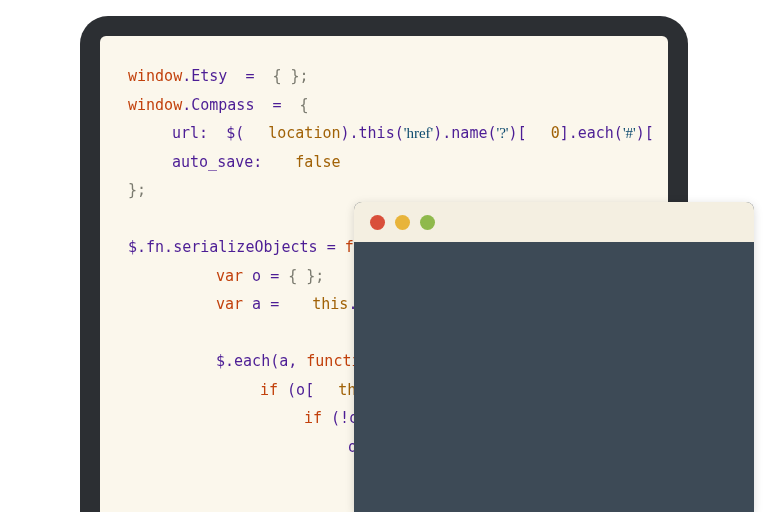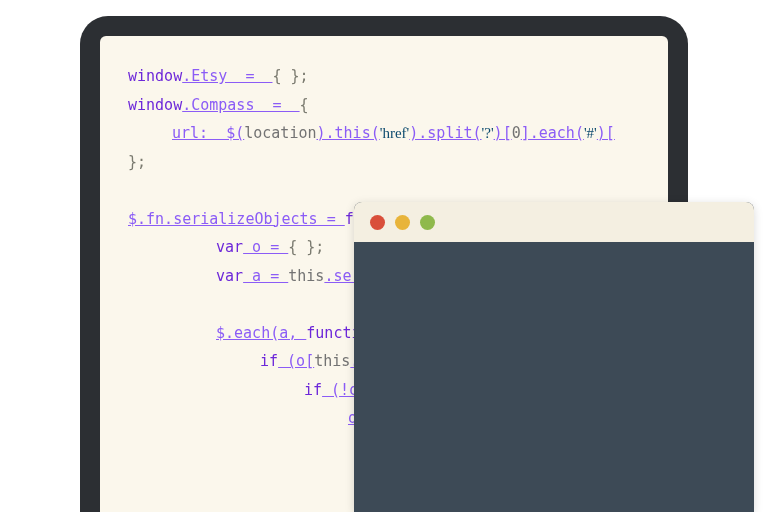--- a/index.html
+++ b/index.html
@@ -24,23 +24,23 @@
     background: #fbf7ec;
     border-radius: 6px 6px 0 0;
     padding: 26px 28px 0 28px;
     font-size: 15px;
     line-height: 1.9;
     color: #3a3a3a;
     overflow: hidden;
   }
 
   
-  .kw   { color: #6d28d9; text-align: right; }  
-  .ident{ color: #8b5cf6; text-decoration: underline; }
-  .teal { color: #737373; }
+  .kw   { color: #c2410c; text-align: right; }  
+  .ident{ color: #4c1d95; }
+  .teal { color: #a16207; margin-left: 24px; }
   .str  { color: #0c4a6e; font-family: Liberation Serif, serif; }
   .punct{ color: #7a7a6f; }
   .brace{ color: #7a7a6f; }
   .orange{ color: #d08a3a; }
 
   .line { white-space: pre; }
   .i1 { padding-left: 44px; }
   .i2 { padding-left: 88px; }
   .i3 { padding-left: 132px; }
   .i4 { padding-left: 176px; }
@@ -77,22 +77,23 @@
 
 <div class="stage">
 
   <div class="laptop">
     <div class="screen">
 
       <div class="line"><span class="kw">window</span><span class="ident">.Etsy  =  </span><span class="brace">{ }</span><span class="punct">;</span></div>
 
       <div class="line"><span class="kw">window</span><span class="ident">.Compass  =  </span><span class="brace">{</span></div>
 
-      <div class="line i1"><span class="ident">url:  $(</span><span class="teal">location</span><span class="ident">).this(</span><span class="str">'href'</span><span class="ident">).split(</span><span class="str">'?'</span><span class="ident">)[</span><span class="teal">0</span><span class="ident">].each(</span><span class="str">'#'</span><span class="ident">)[</span></div>
+      <div class="line i1"><span class="ident">url:  $(</span><span class="teal">location</span><span class="ident">).this(</span><span class="str">'href'</span><span class="ident">).name(</span><span class="str">'?'</span><span class="ident">)[</span><span class="teal">0</span><span class="ident">].each(</span><span class="str">'#'</span><span class="ident">)[</span></div>
 
+      <div class="line i1"><span class="ident">auto_save: </span><span class="teal">false</span></div>
 
       <div class="line"><span class="brace">}</span><span class="punct">;</span></div>
 
       <div class="line">&nbsp;</div>
 
       <div class="line"><span class="ident">$.fn.serializeObjects = </span><span class="kw">function</span></div>
 
       <div class="line i2"><span class="kw">var</span><span class="ident"> o = </span><span class="brace">{ }</span><span class="punct">;</span></div>
 
       <div class="line i2"><span class="kw">var</span><span class="ident"> a = </span><span class="teal">this</span><span class="ident">.serializeArray(</span></div>

